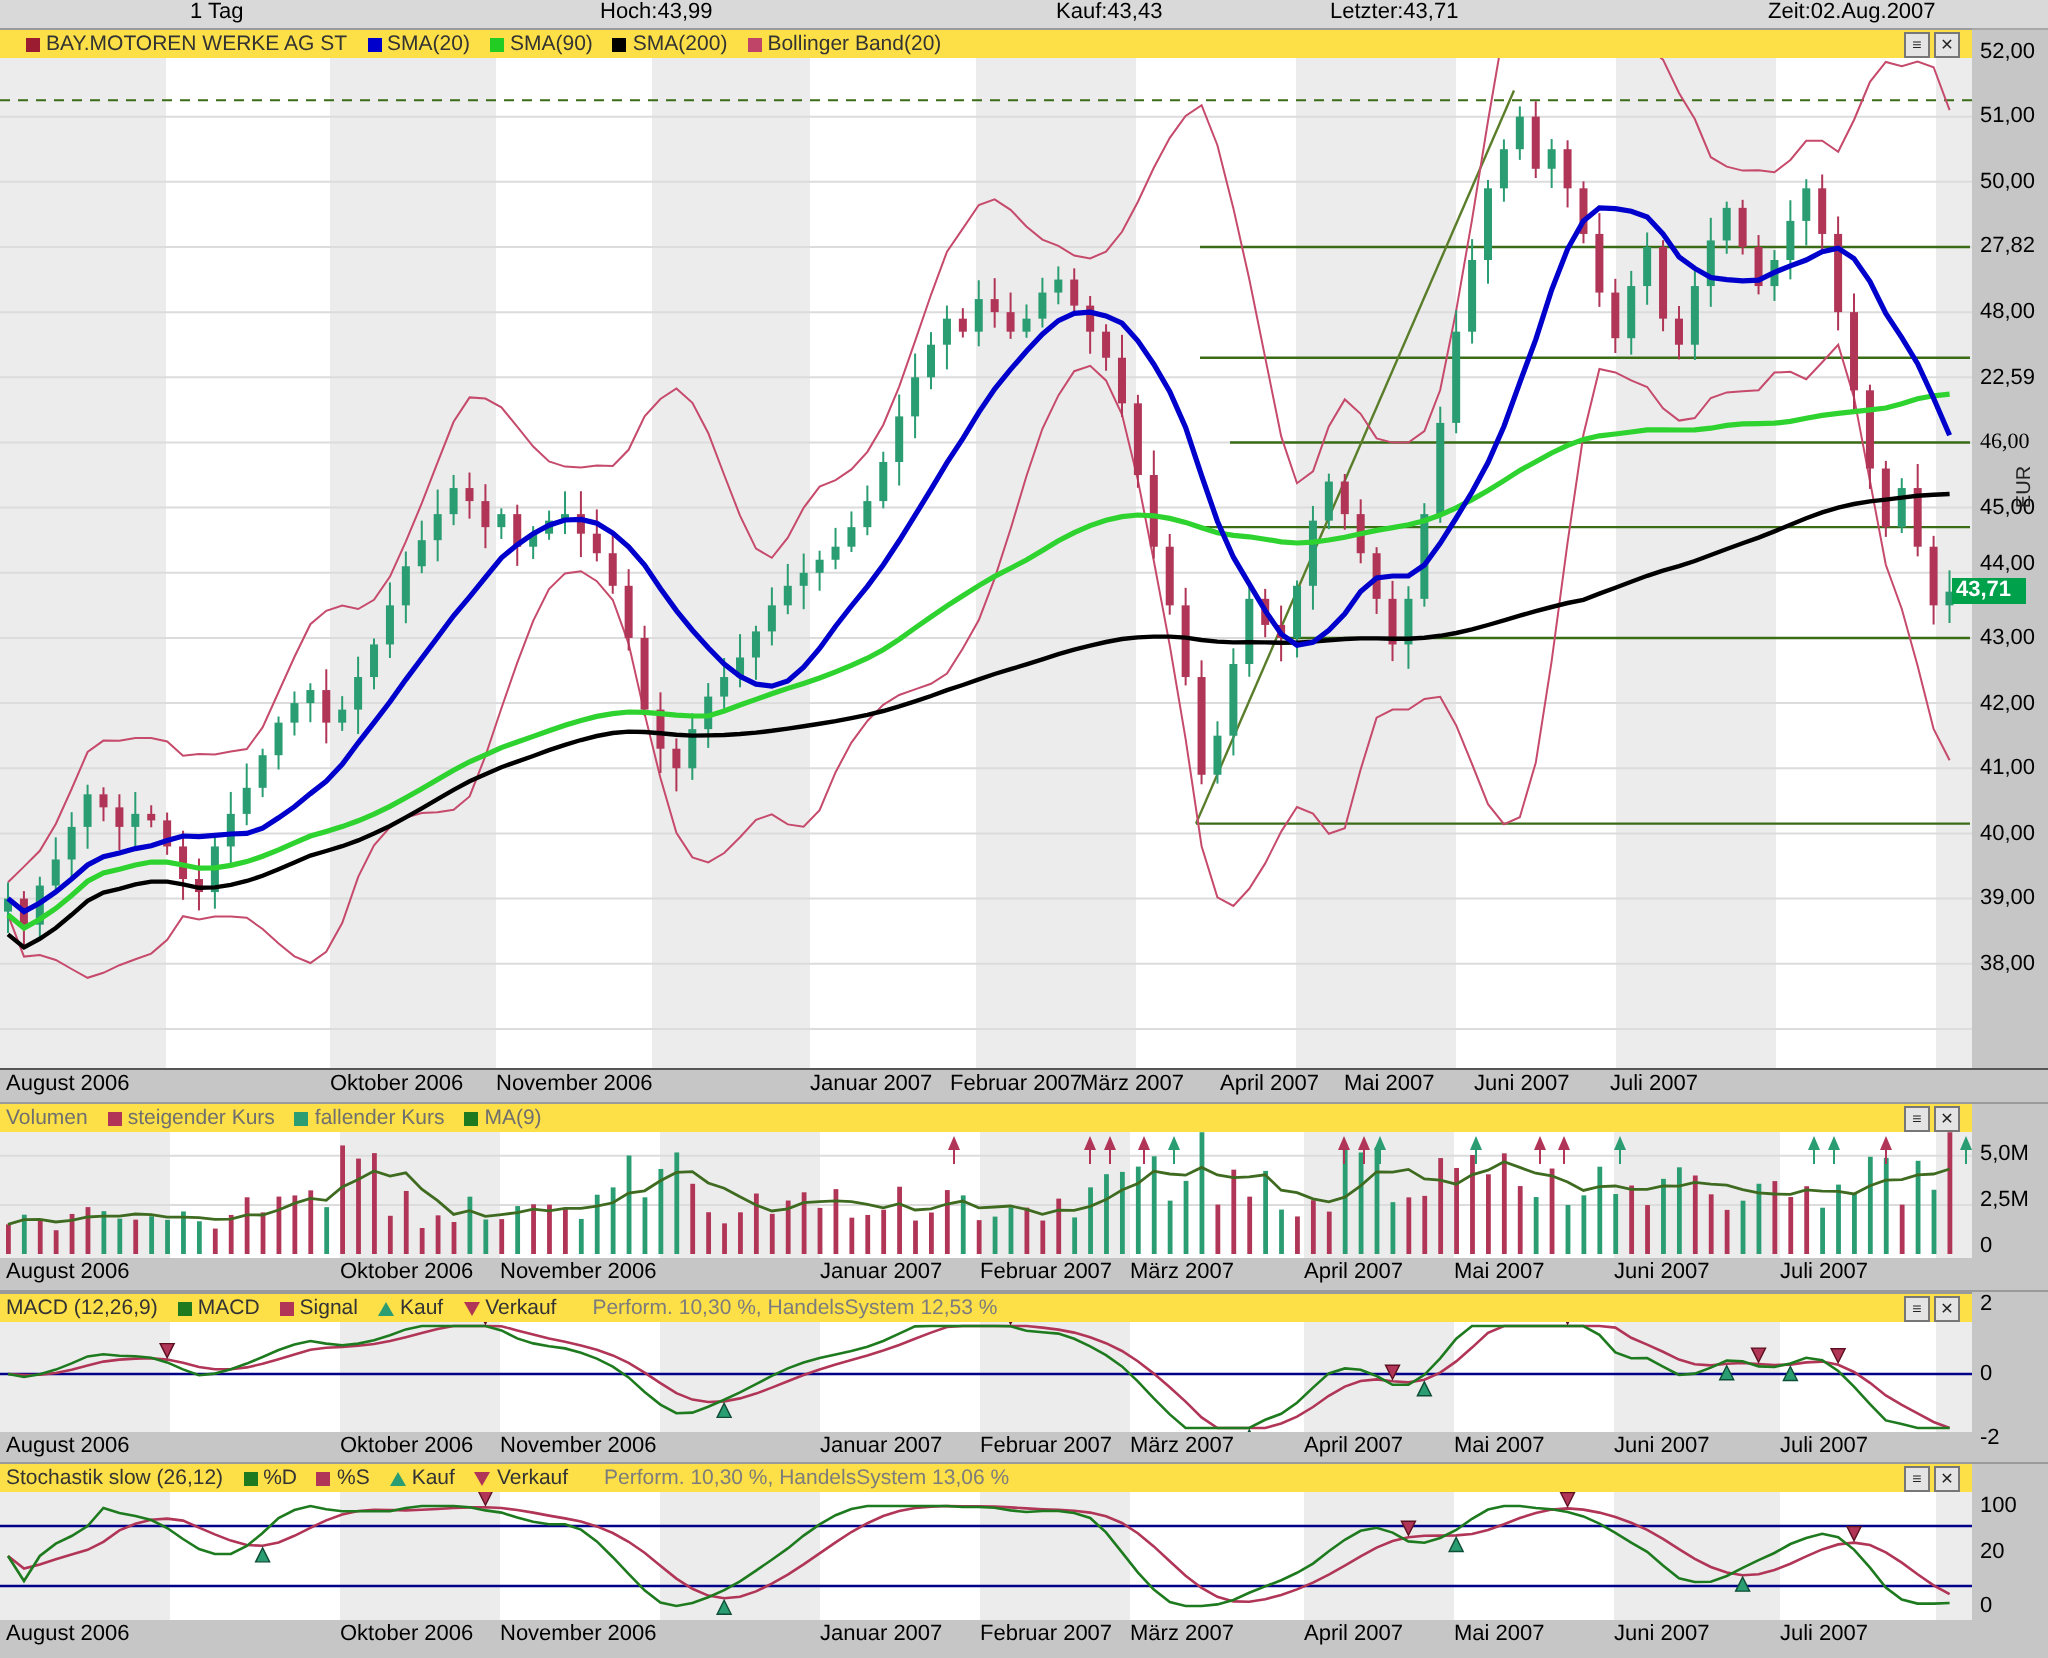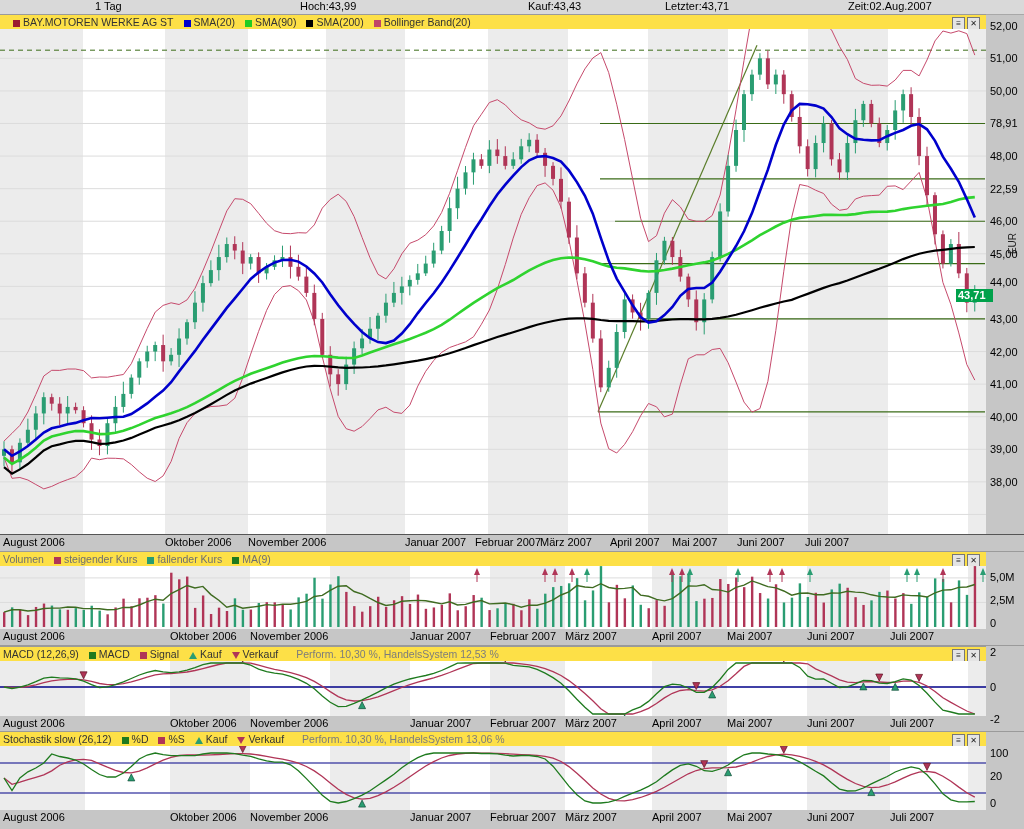--- a/index.html
+++ b/index.html
@@ -20,34 +20,34 @@
           border-top:7px solid #b03557;margin:0 3px 0 10px;vertical-align:-1px;}
   .winicons{position:absolute;right:6px;top:1px;}
   .winicons .ic{display:inline-block;width:11px;height:11px;border:1px solid #777;background:#e4e4e4;
                 font-size:8px;line-height:11px;text-align:center;color:#222;margin-left:2px;cursor:default;}
   .plot{left:0;width:986px;background:#fff;border-bottom:1px solid #6b6b6b;}
   .monthrow{left:0;width:1024px;background:#c6c6c6;font-size:11px;color:#000;border-bottom:1px solid #9a9a9a;}
   .monthrow span{position:absolute;top:1px;white-space:nowrap;}
   .axislab{position:absolute;left:990px;font-size:11px;color:#000;white-space:nowrap;}
   .perform{color:#7c7c7c;margin-left:18px;}
   .graytxt{color:#6f6f6f;}
-  #badge{position:absolute;left:956px;width:35px;height:13px;background:#00a14b;color:#fff;
+  #badge{position:absolute;left:976px;width:35px;height:13px;background:#00a14b;color:#fff;
          font-size:11px;font-weight:bold;line-height:13px;padding-left:2px;}
   #eurlab{position:absolute;left:1002px;font-size:10px;color:#222;transform:rotate(-90deg);transform-origin:center;}
   svg{display:block;}
 </style>
 </head>
 <body>
 
 <div id="topbar" class="abs">
   <span style="left:95px">1 Tag</span>
   <span style="left:300px">Hoch:43,99</span>
   <span style="left:528px">Kauf:43,43</span>
   <span style="left:665px">Letzter:43,71</span>
-  <span style="left:848px">Zeit:02.Aug.2007</span>
+  <span style="left:884px">Zeit:02.Aug.2007</span>
 </div>
 
 <div id="leg-main" class="abs legendbar" style="top:14px">
     <div class="inner"><span class="sw" style="background: rgb(155, 27, 48);"></span><span>BAY.MOTOREN WERKE AG ST</span><span class="sw" style="background: rgb(0, 0, 204);"></span><span>SMA(20)</span><span class="sw" style="background: rgb(34, 204, 34);"></span><span>SMA(90)</span><span class="sw" style="background: rgb(0, 0, 0);"></span><span>SMA(200)</span><span class="sw" style="background: rgb(192, 68, 104);"></span><span>Bollinger Band(20)</span></div>
     <span class="winicons"><span class="ic">≡</span><span class="ic">✕</span></span>
   </div>
 <div id="plot-main" class="abs plot" style="top:29px;height:505px">
     <svg width="986" height="505">
       <rect x="0" y="0" width="83" height="505" fill="#ececec"></rect>
       <rect x="165" y="0" width="83" height="505" fill="#ececec"></rect>
@@ -337,24 +337,24 @@
       </g>
       <path d="M4.0 438.2L12.0 444.7L19.9 440.4L27.9 435.0L35.8 428.4L43.8 421.4L51.7 417.3L59.7 415.4L67.7 413.2L75.6 411.8L83.6 411.8L91.5 413.2L99.5 414.9L107.4 414.7L115.4 413.4L123.4 411.5L131.3 408.9L139.3 405.6L147.2 402.2L155.2 398.8L163.1 396.5L171.1 394.1L179.1 391.2L187.0 387.8L195.0 384.0L202.9 379.7L210.9 375.2L218.8 370.6L226.8 365.9L234.8 361.6L242.7 358.1L250.7 354.6L258.6 351.8L266.6 349.0L274.5 346.1L282.5 343.4L290.5 341.0L298.4 339.0L306.4 337.5L314.3 336.8L322.3 337.0L330.2 337.6L338.2 338.4L346.2 338.8L354.1 338.7L362.1 338.5L370.0 338.0L378.0 337.3L385.9 336.4L393.9 335.3L401.8 334.1L409.8 332.9L417.8 331.6L425.7 330.1L433.7 328.4L441.6 326.5L449.6 324.2L457.5 321.7L465.5 319.0L473.5 316.1L481.4 313.5L489.4 310.7L497.3 308.0L505.3 305.6L513.2 303.2L521.2 300.7L529.2 298.1L537.1 295.8L545.1 293.8L553.0 292.0L561.0 290.5L568.9 289.7L576.9 289.3L584.9 289.3L592.8 289.8L600.8 291.0L608.7 291.8L616.7 292.2L624.6 292.1L632.6 292.2L640.6 292.4L648.5 292.3L656.5 291.8L664.4 291.1L672.4 290.5L680.3 290.2L688.3 290.2L696.3 290.4L704.2 290.4L712.2 289.9L720.1 288.9L728.1 287.5L736.0 285.7L744.0 283.5L752.0 281.2L759.9 278.8L767.9 276.6L775.8 274.5L783.8 272.5L791.7 270.9L799.7 267.8L807.7 264.9L815.6 261.9L823.6 258.9L831.5 256.3L839.5 254.1L847.4 251.5L855.4 248.5L863.4 245.5L871.3 242.6L879.3 239.8L887.2 236.7L895.2 233.4L903.1 230.1L911.1 227.2L919.1 224.8L927.0 223.0L935.0 221.7L942.9 220.8L950.9 219.8L958.8 218.9L966.8 218.4L974.8 218.0" fill="none" stroke="#000000" stroke-width="2.2"></path>
       <path d="M4.0 428.4L12.0 435.0L19.9 430.6L27.9 425.2L35.8 418.7L43.8 411.6L51.7 407.5L59.7 405.6L67.7 403.5L75.6 402.0L83.6 402.1L91.5 403.5L99.5 405.1L107.4 404.9L115.4 403.7L123.4 401.8L131.3 399.1L139.3 395.9L147.2 392.4L155.2 389.0L163.1 386.7L171.1 384.3L179.1 381.4L187.0 378.1L195.0 374.2L202.9 369.9L210.9 365.4L218.8 360.8L226.8 356.1L234.8 351.9L242.7 348.4L250.7 344.8L258.6 342.0L266.6 339.2L274.5 336.4L282.5 333.6L290.5 331.2L298.4 329.2L306.4 327.8L314.3 327.0L322.3 327.2L330.2 327.8L338.2 328.6L346.2 329.0L354.1 329.0L362.1 326.5L370.0 323.5L378.0 320.7L385.9 317.9L393.9 315.2L401.8 312.7L409.8 310.0L417.8 306.9L425.7 303.7L433.7 300.1L441.6 295.9L449.6 290.7L457.5 285.0L465.5 279.4L473.5 273.9L481.4 268.9L489.4 263.8L497.3 259.2L505.3 255.1L513.2 251.0L521.2 246.2L529.2 241.4L537.1 237.3L545.1 233.8L553.0 231.1L561.0 229.3L568.9 228.5L576.9 228.9L584.9 230.2L592.8 232.2L600.8 234.9L608.7 237.4L616.7 238.7L624.6 239.4L632.6 240.6L640.6 241.9L648.5 242.5L656.5 242.1L664.4 241.0L672.4 239.6L680.3 237.9L688.3 236.2L696.3 234.8L704.2 233.4L712.2 231.4L720.1 228.5L728.1 224.9L736.0 220.8L744.0 216.2L752.0 211.3L759.9 206.2L767.9 201.9L775.8 197.5L783.8 193.7L791.7 190.7L799.7 188.9L807.7 188.0L815.6 187.0L823.6 185.9L831.5 185.9L839.5 186.0L847.4 185.9L855.4 185.1L863.4 183.7L871.3 182.9L879.3 182.8L887.2 182.6L895.2 181.7L903.1 180.1L911.1 178.7L919.1 177.7L927.0 176.8L935.0 175.9L942.9 175.0L950.9 172.9L958.8 170.4L966.8 168.9L974.8 168.1" fill="none" stroke="#2fd32f" stroke-width="2.6"></path>
       <path d="M4.0 420.3L12.0 426.8L19.9 422.5L27.9 417.0L35.8 410.5L43.8 403.5L51.7 399.3L59.7 397.5L67.7 395.3L75.6 393.9L83.6 391.3L91.5 389.0L99.5 389.3L107.4 388.7L115.4 388.0L123.4 387.7L131.3 385.1L139.3 379.9L147.2 374.4L155.2 367.8L163.1 361.6L171.1 353.2L179.1 342.4L187.0 332.3L195.0 321.9L202.9 310.8L210.9 300.1L218.8 289.6L226.8 278.9L234.8 269.4L242.7 259.7L250.7 249.9L258.6 243.4L266.6 237.8L274.5 233.6L282.5 231.0L290.5 230.7L298.4 232.6L306.4 237.5L314.3 244.4L322.3 253.5L330.2 265.2L338.2 276.3L346.2 286.1L354.1 294.9L362.1 303.0L370.0 309.2L378.0 313.1L385.9 314.1L393.9 311.5L401.8 304.6L409.8 295.2L417.8 284.1L425.7 274.0L433.7 264.2L441.6 253.5L449.6 241.4L457.5 228.7L465.5 215.7L473.5 202.3L481.4 190.3L489.4 177.2L497.3 165.5L505.3 155.7L513.2 146.6L521.2 138.1L529.2 131.3L537.1 127.7L545.1 127.1L553.0 129.0L561.0 132.6L568.9 141.4L576.9 153.1L584.9 166.8L592.8 184.7L600.8 208.8L608.7 231.6L616.7 249.6L624.6 262.9L632.6 276.3L640.6 288.0L648.5 293.6L656.5 292.2L664.4 286.1L672.4 277.9L680.3 266.8L688.3 260.0L696.3 259.0L704.2 259.0L712.2 253.5L720.1 242.7L728.1 230.0L736.0 217.0L744.0 202.3L752.0 184.1L759.9 162.3L767.9 140.7L775.8 116.0L783.8 95.5L791.7 81.5L799.7 74.9L807.7 75.3L815.6 76.6L823.6 79.5L831.5 88.0L839.5 99.4L847.4 105.2L855.4 109.8L863.4 110.8L871.3 111.4L879.3 111.1L887.2 107.2L895.2 103.9L903.1 101.0L911.1 96.8L919.1 95.1L927.0 100.3L935.0 111.8L942.9 127.7L950.9 139.8L958.8 152.8L966.8 170.1L974.8 188.6" fill="none" stroke="#0000cc" stroke-width="2.6"></path>
     </svg>
   </div>
 <div id="axis-main" class="abs" style="left:986px;top:29px;width:38px;height:505px">
     <div class="axislab" style="left: 4px; top: -9.25806px;">52,00</div>
     <div class="axislab" style="left: 4px; top: 23.3226px;">51,00</div>
     <div class="axislab" style="left: 4px; top: 55.9032px;">50,00</div>
-    <div class="axislab" style="left: 4px; top: 88.4839px;">78,91</div>
+    <div class="axislab" style="left: 4px; top: 88.4839px;">27,82</div>
     <div class="axislab" style="left: 4px; top: 121.065px;">48,00</div>
     <div class="axislab" style="left: 4px; top: 153.645px;">22,59</div>
-    <div class="axislab" style="left: 4px; top: 186.226px;">46,00</div>
+    <div class="axislab" style="left: 4px; top: 186.226px; font-family: Liberation Serif, serif;">46,00</div>
     <div class="axislab" style="left: 4px; top: 218.806px;">45,00</div>
     <div class="axislab" style="left: 4px; top: 247px; text-align: right;">44,00</div>
     <div class="axislab" style="left: 4px; top: 283.968px;">43,00</div>
     <div class="axislab" style="left: 4px; top: 316.548px;">42,00</div>
     <div class="axislab" style="left: 4px; top: 349.129px;">41,00</div>
     <div class="axislab" style="left: 4px; top: 381.71px;">40,00</div>
     <div class="axislab" style="left: 4px; top: 414.29px;">39,00</div>
     <div class="axislab" style="left: 4px; top: 446.871px;">38,00</div>
   </div>
 <div id="mon-main" class="abs monthrow" style="top:534px;height:16px;border-top:1px solid #555">

